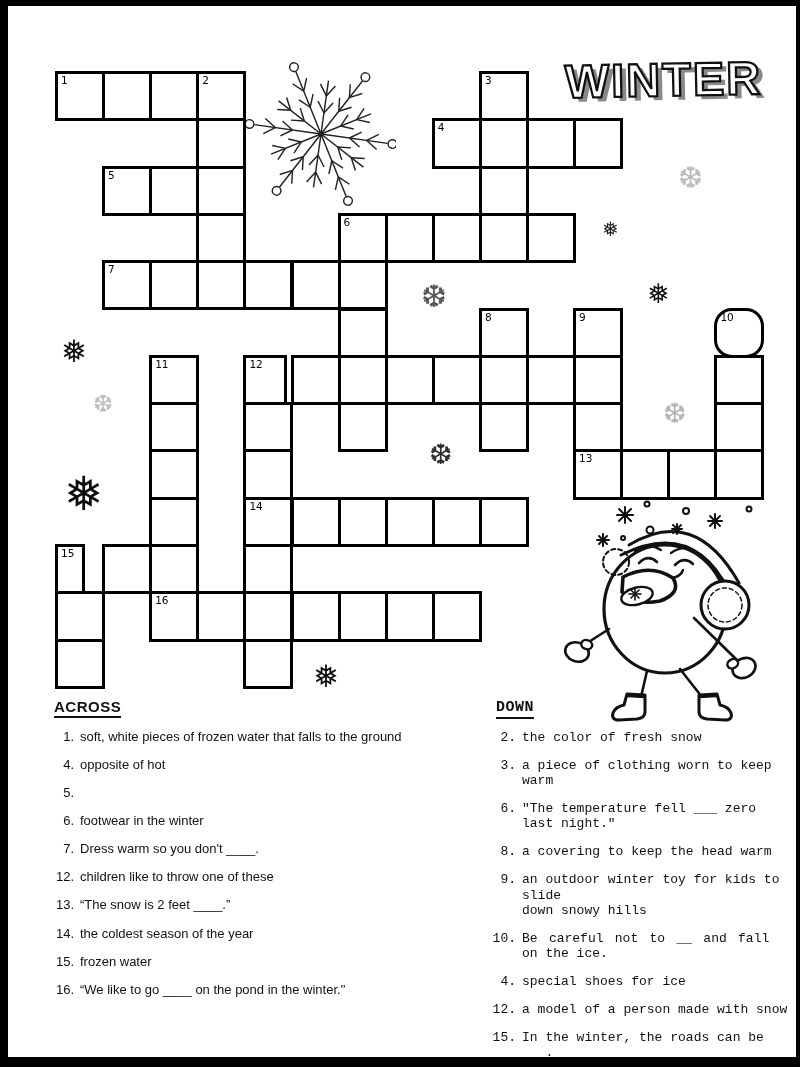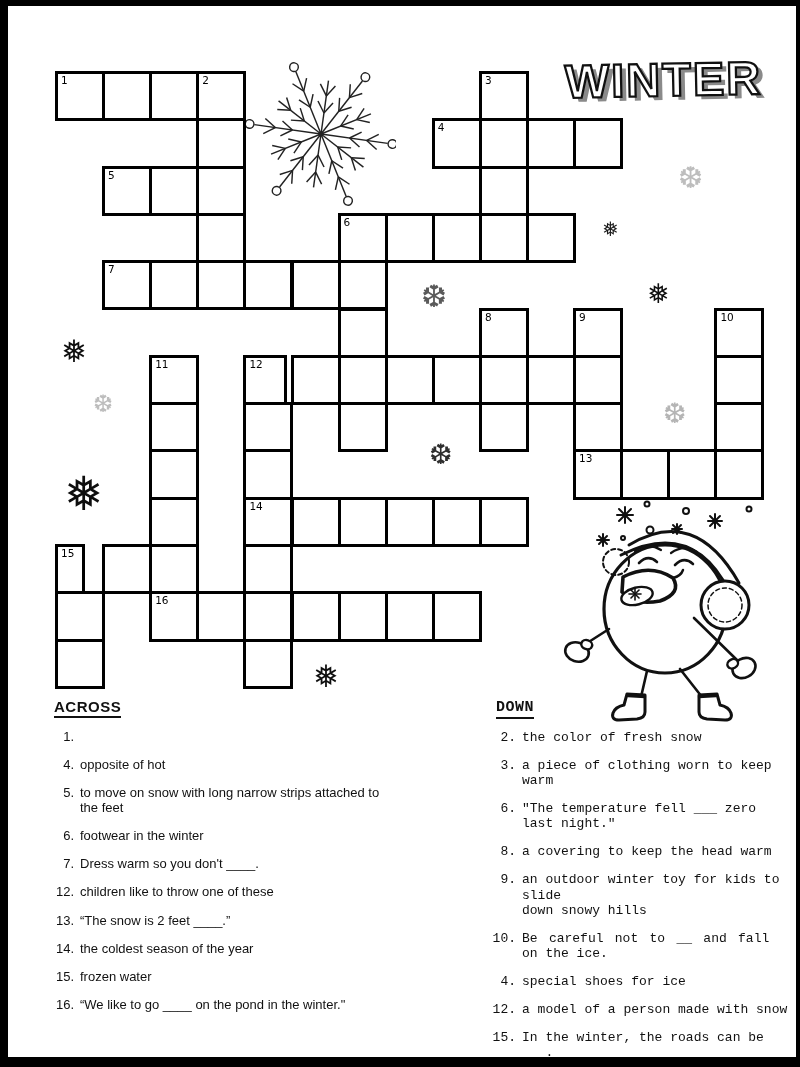--- a/index.html
+++ b/index.html
@@ -179,21 +179,21 @@
       <div class="cell" style="left: 235.4px; top: 254.2px; width: 50.1px; height: 50.3px;"></div>
       <div class="cell" style="left: 282.5px; top: 254.2px; width: 50.1px; height: 50.3px;"></div>
       <div class="cell" style="left: 329.6px; top: 254.2px; width: 50.1px; height: 50.3px;"></div>
       <div class="cell" style="left: 329.6px; top: 301.5px; width: 50.1px; height: 50.3px;"></div>
       <div class="cell" style="left: 470.9px; top: 301.5px; width: 50.1px; height: 50.3px;">
         <span class="cellnum">8</span>
       </div>
       <div class="cell" style="left: 565.1px; top: 301.5px; width: 50.1px; height: 50.3px;">
         <span class="cellnum">9</span>
       </div>
-      <div class="cell" style="left: 706.4px; top: 301.5px; width: 50.1px; height: 50.3px;">
+      <div class="cell" style="left: 706.4px; top: 301.5px; width: 50.1px; height: 50.3px; border-radius: 18px;">
         <span class="cellnum">10</span>
       </div>
       <div class="cell" style="left: 141.2px; top: 348.8px; width: 50.1px; height: 50.3px; padding-left: 15px;">
         <span class="cellnum">11</span>
       </div>
       <div class="cell" style="left: 235.4px; top: 348.8px; width: 44px; height: 50.3px;">
         <span class="cellnum">12</span>
       </div>
       <div class="cell" style="left: 282.5px; top: 348.8px; width: 50.1px; height: 50.3px;"></div>
       <div class="cell" style="left: 329.6px; top: 348.8px; width: 50.1px; height: 50.3px;"></div>
@@ -339,29 +339,28 @@
     <line x1="75" y1="197" x2="92" y2="198" stroke-width="2.4"></line>
     <path d="M146,196 l0,17 q0,6 8,7 l18,1 q8,0 6,-7 q-2,-6 -11,-8 l-3,-11 z" fill="#fff" stroke-width="3"></path>
     <line x1="163" y1="197" x2="146" y2="198" stroke-width="2.4"></line>
   </svg>
 
   <div id="across-col" class="clue-col">
     <div class="clue-header">ACROSS</div>
     <div id="across-items">
         <div class="clue">
           <span class="num">1.</span>
+          <span class="txt">soft, white pieces of frozen water that falls to the ground</span>
         </div>
         <div class="clue">
           <span class="num">4.</span>
           <span class="txt">opposite of hot</span>
         </div>
         <div class="clue">
           <span class="num">5.</span>
-          <span class="txt">to move on snow with long narrow strips attached to
-the feet</span>
         </div>
         <div class="clue">
           <span class="num">6.</span>
           <span class="txt">footwear in the winter</span>
         </div>
         <div class="clue">
           <span class="num">7.</span>
           <span class="txt">Dress warm so you don't ____.</span>
         </div>
         <div class="clue">

